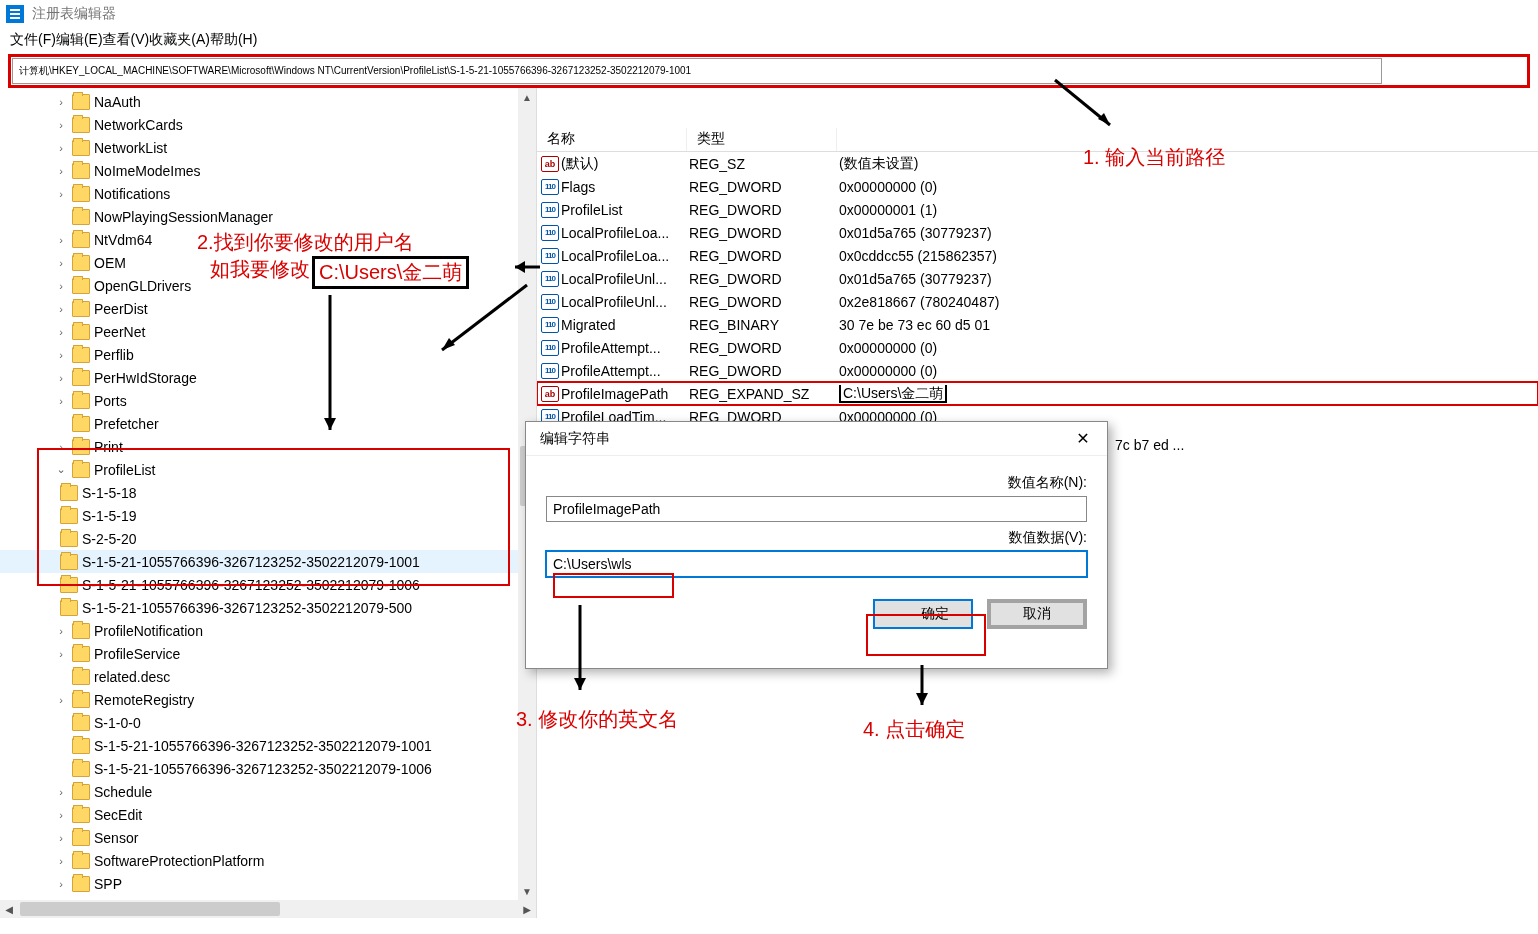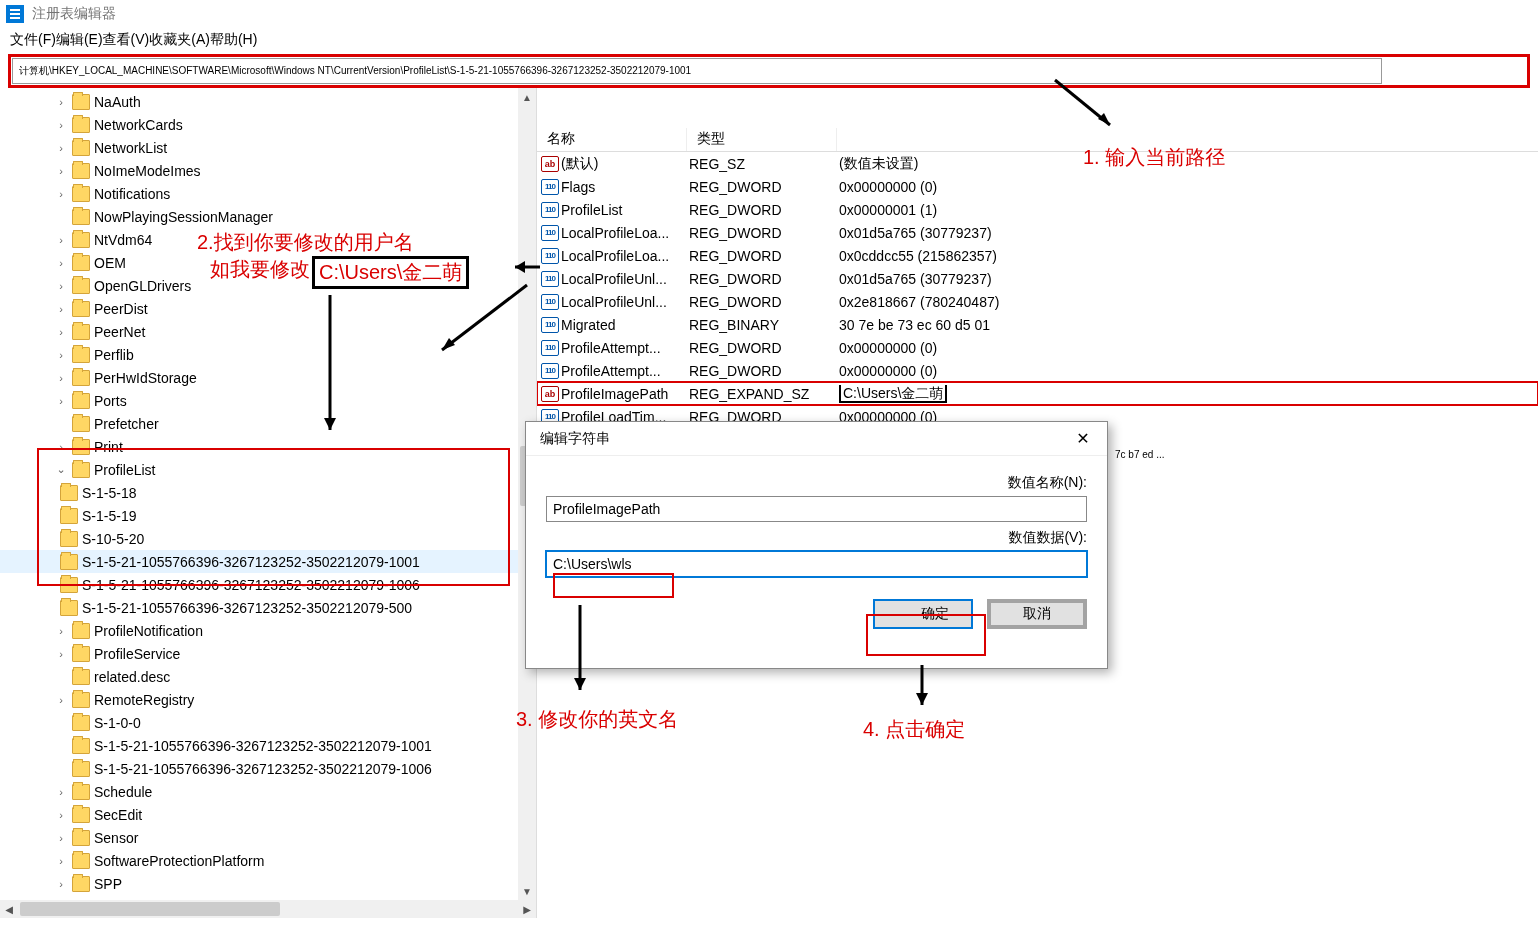--- a/index.html
+++ b/index.html
@@ -181,21 +181,21 @@
               <span>S-1-5-18</span>
             </div>
             <div class="tree-item depth2">
               <span class="expander"></span>
               <span class="folder"></span>
               <span>S-1-5-19</span>
             </div>
             <div class="tree-item depth2">
               <span class="expander"></span>
               <span class="folder"></span>
-              <span>S-10-5-20</span>
+              <span>S-2-5-20</span>
             </div>
             <div class="tree-item depth2 selected">
               <span class="expander"></span>
               <span class="folder"></span>
               <span>S-1-5-21-1055766396-3267123252-3502212079-1001</span>
             </div>
             <div class="tree-item depth2">
               <span class="expander"></span>
               <span class="folder"></span>
               <span>S-1-5-21-1055766396-3267123252-3502212079-1006</span>
@@ -439,21 +439,21 @@
   </svg>
 <svg class="arrow-svg" style="left:912px; top:660px; width:20px; height:55px; z-index:12;">
     <path d="M 10 5 L 10 45" stroke="#000" stroke-width="3" fill="none"></path>
     <path d="M 10 45 L 4 33 L 16 33 Z" fill="#000"></path>
   </svg>
 <svg class="arrow-svg" style="left:510px; top:257px; width:36px; height:20px;">
     <path d="M 30 10 L 5 10" stroke="#000" stroke-width="3" fill="none"></path>
     <path d="M 5 10 L 15 4 L 15 16 Z" fill="#000"></path>
   </svg>
 
-<div style="position:absolute; left:1115px; top:437px; font-size:10px;margin-top:12px;">7c b7 ed ...</div>
+<div style="position:absolute; left:1115px; top:437px; font-size:14px;">7c b7 ed ...</div>
 
 <div class="dialog">
   <div class="dialog-title">
     <span>编辑字符串</span>
     <div class="dialog-close">✕</div>
   </div>
   <div class="dialog-body">
     <div class="dialog-label">数值名称(N):</div>
     <input class="dialog-field" readonly="" value="ProfileImagePath" style="">
     <div class="dialog-label" style="margin-top:7px;">数值数据(V):</div>

